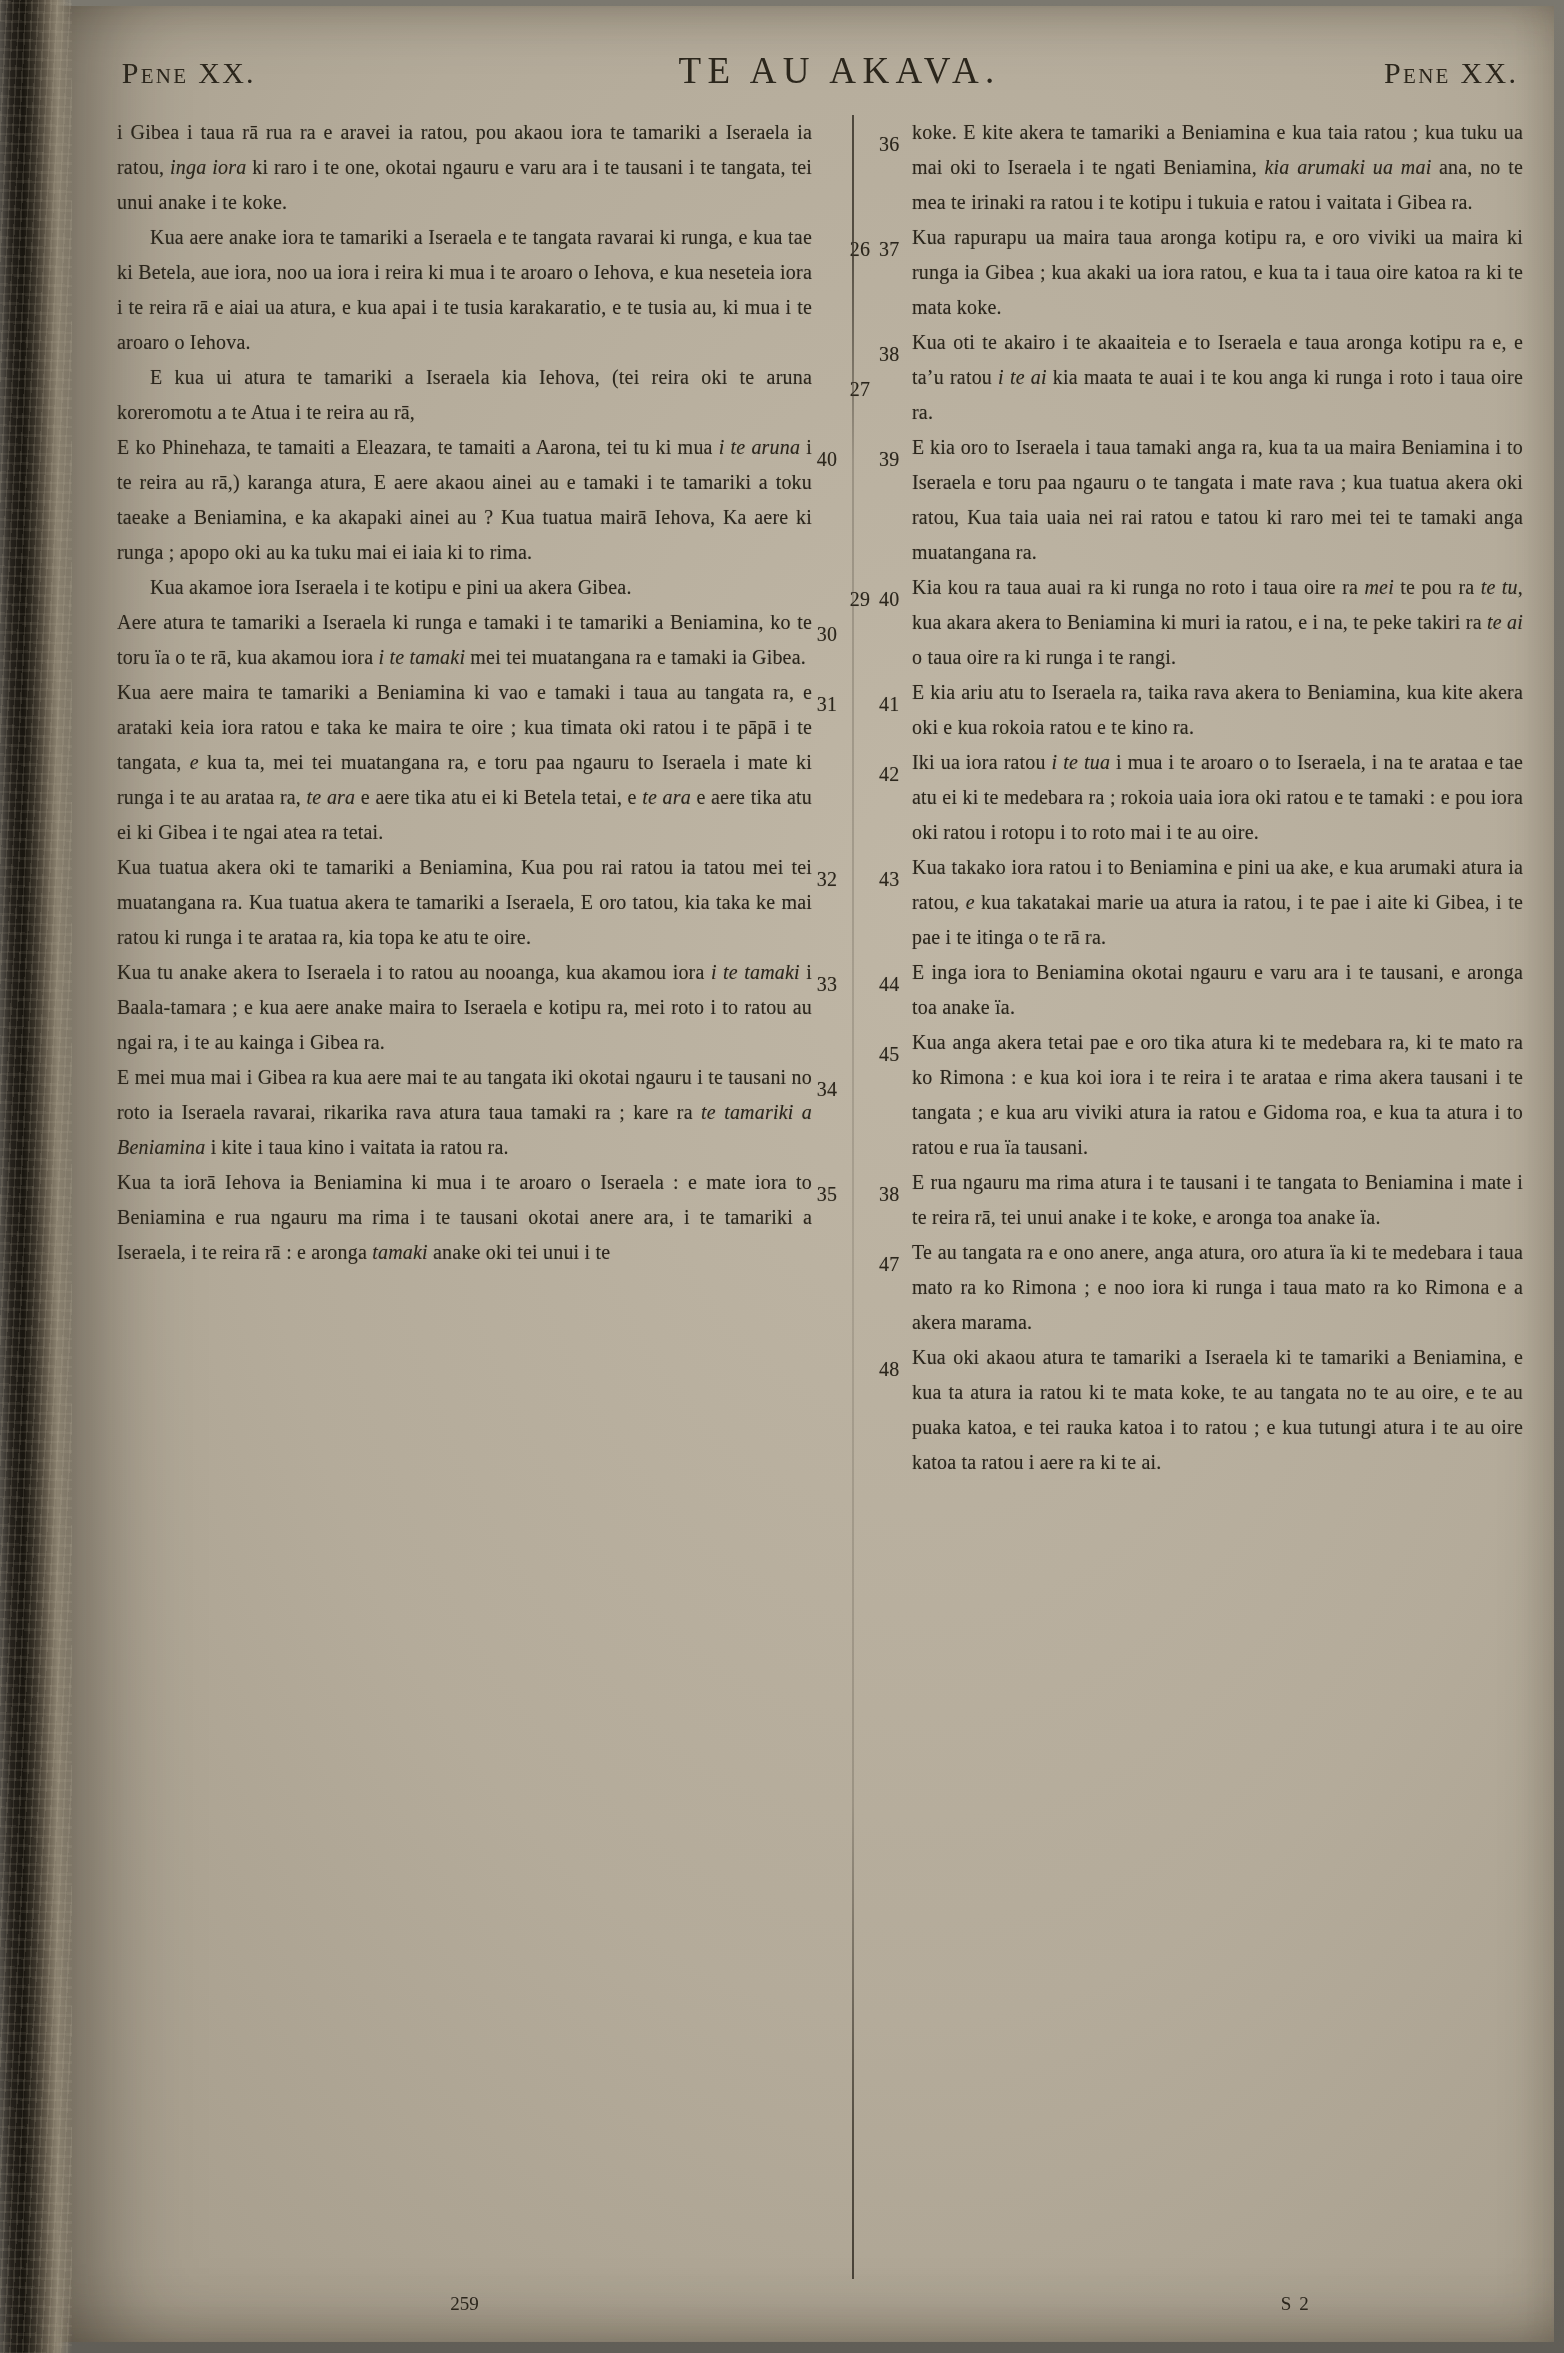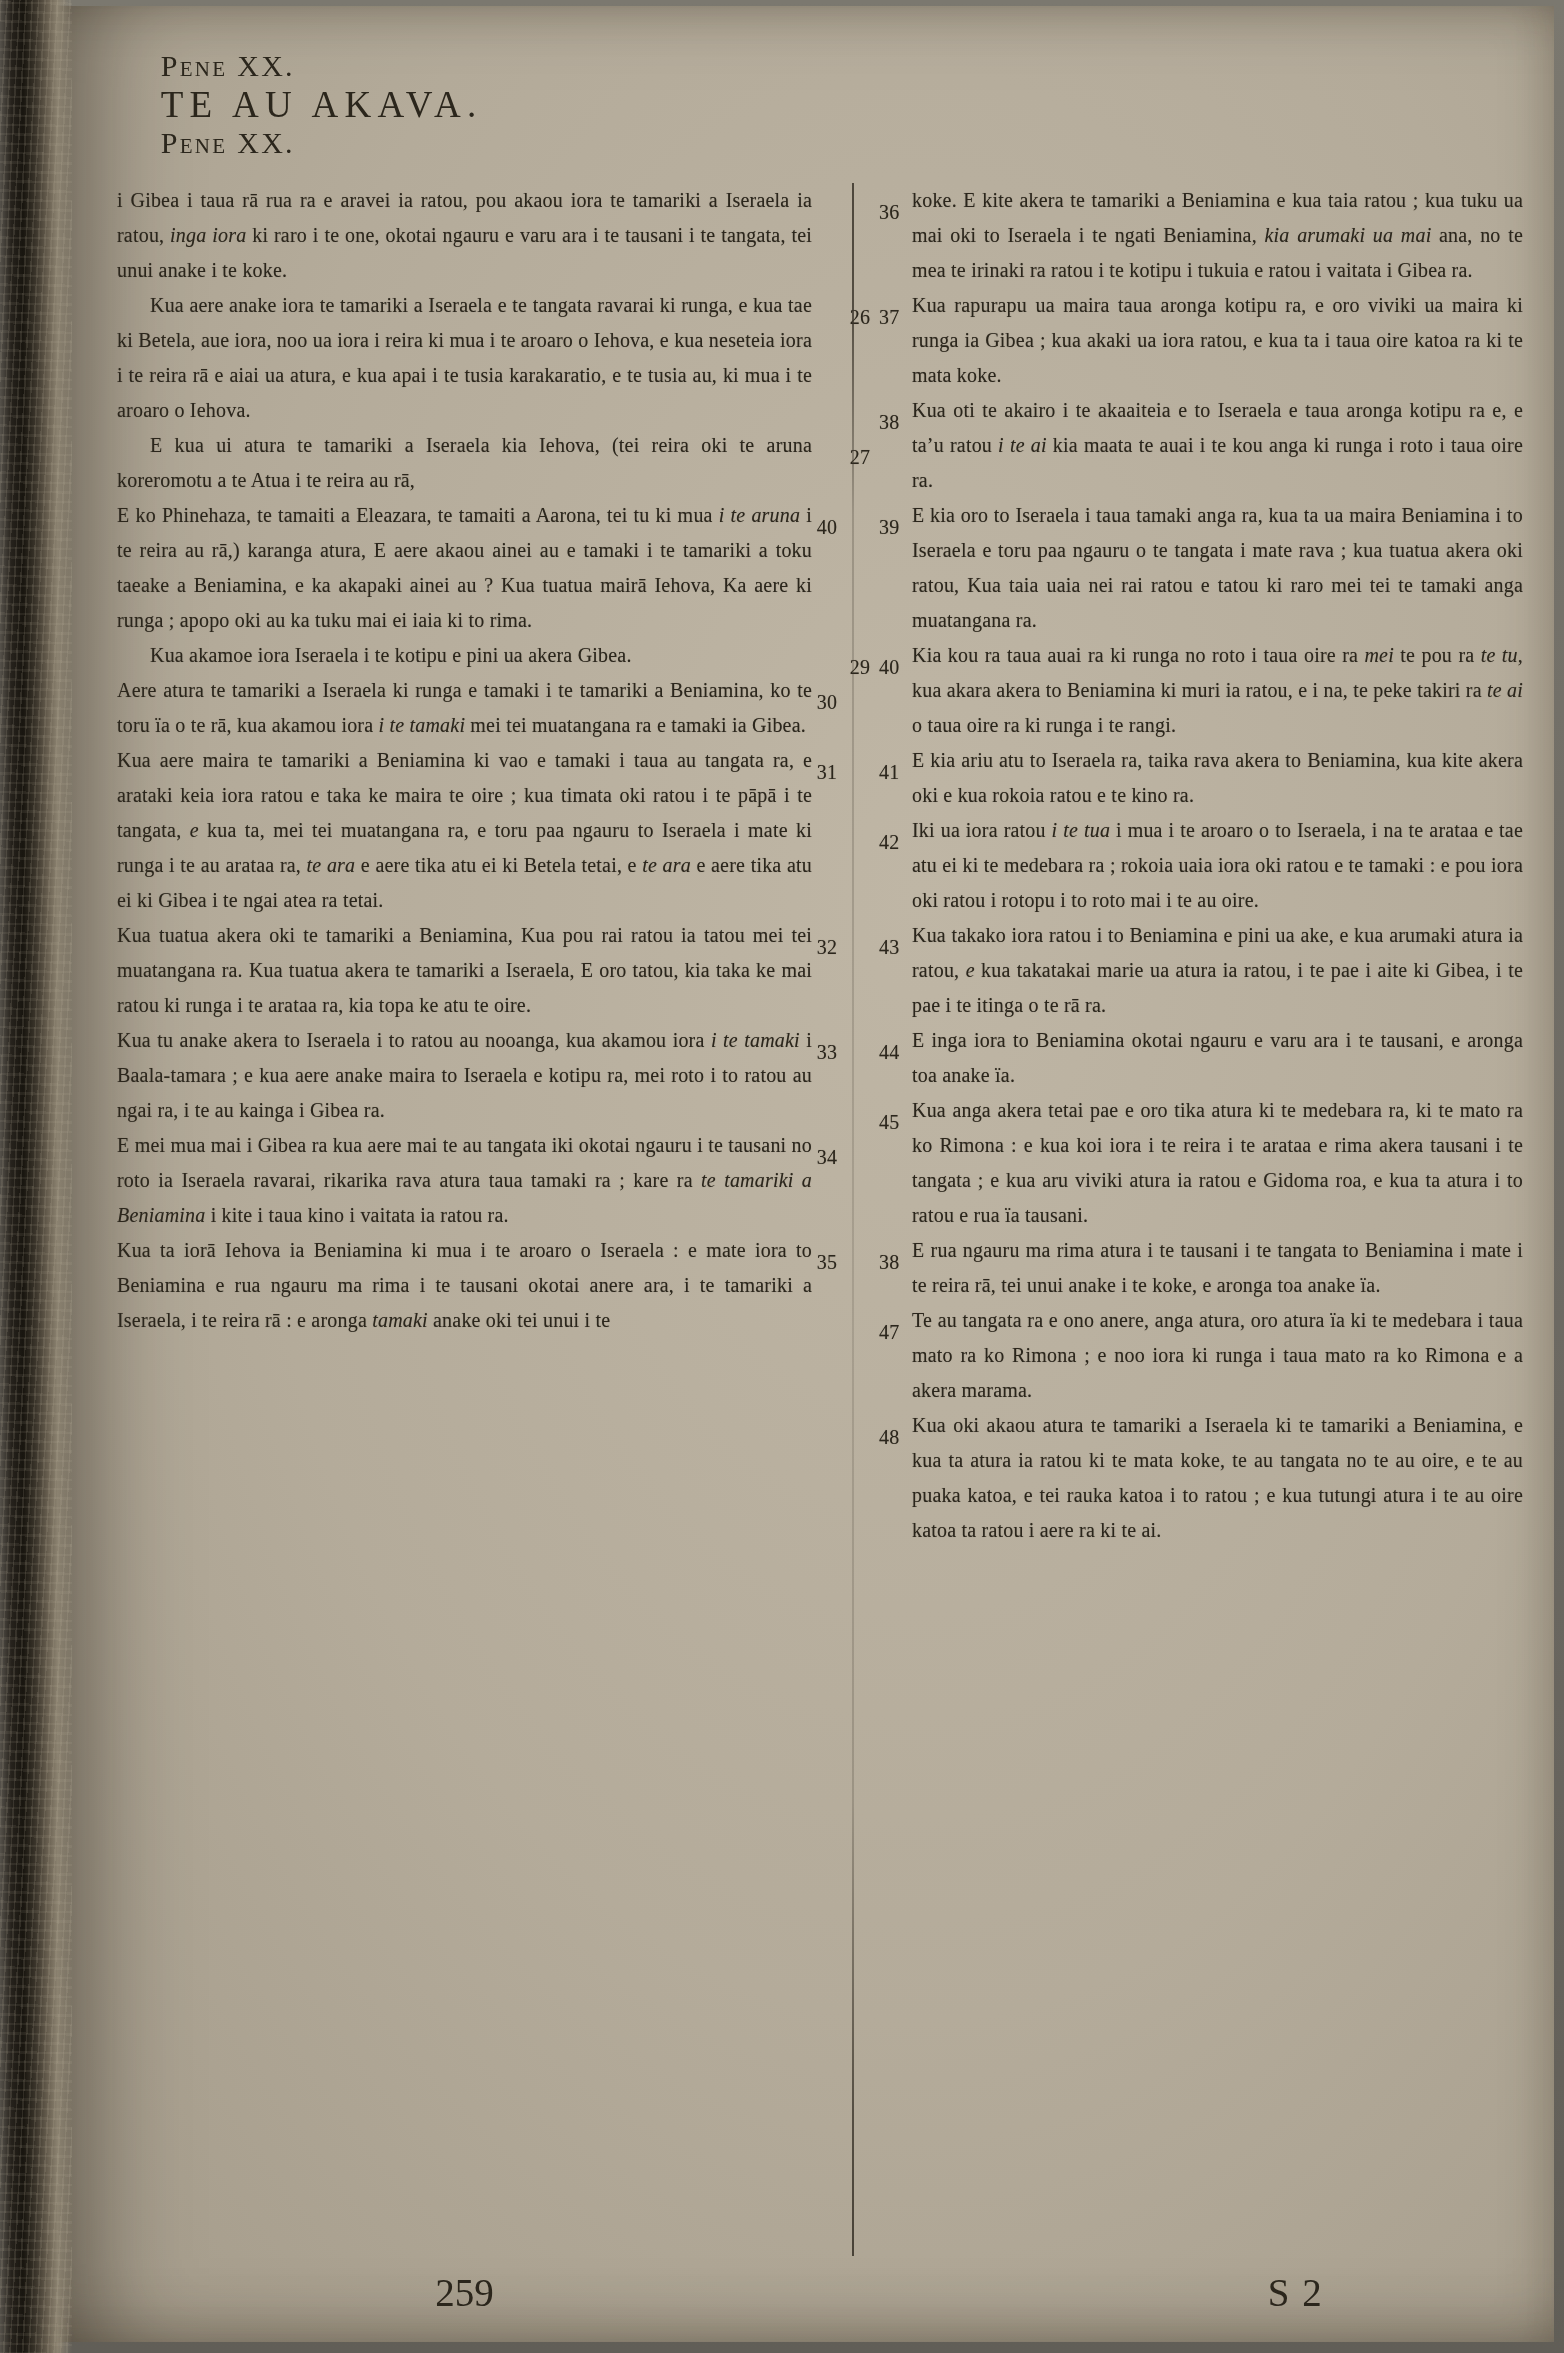--- a/index.html
+++ b/index.html
@@ -45,21 +45,20 @@
   }
   .content {
     position: absolute;
     left: 78px; top: 23.5px; right: 31px; bottom: 20.3px;
     display: flex; flex-direction: column;
     color: var(--ink);
   }
   .header {
     display: flex; align-items: baseline; justify-content: space-between;
     padding: 19px 4.7px 23.5px 4.7px;
-    flex-direction: column;
   }
   .running-head {
     font-variant: small-caps;
     font-size: 30px; letter-spacing: 2.3px;
   }
   .title {
     font-size: 37px; letter-spacing: 6.3px; font-weight: normal; margin-left: 39px;
   }
   .columns {
     flex: 1 1 auto;
@@ -86,21 +85,21 @@
   .col-right { grid-column: 3; }
   .verse { position: relative; }
   .verse.indent { text-indent: 33px; }
   .vnum { position: absolute; top: 12px; white-space: nowrap; }
   .vnum-l { left: 100%; margin-left: 4.7px; }
   .vnum-r { right: 100%; margin-right: 12.5px; }
   .footer {
     display: grid;
     grid-template-columns: 695px 100px 1fr;
     padding: 14px 0 6.3px 0;
-    font-size: 39px;
+    font-size: 19px;
   }
   .footer .pageno { grid-column: 1; text-align: center; }
   .footer .sig { grid-column: 3; text-align: center; padding-left: 156px; letter-spacing: 1.6px; }
   i { font-style: italic; }
 </style>
 </head>
 <body>
 
 <div class="photo">
   <div class="page">

